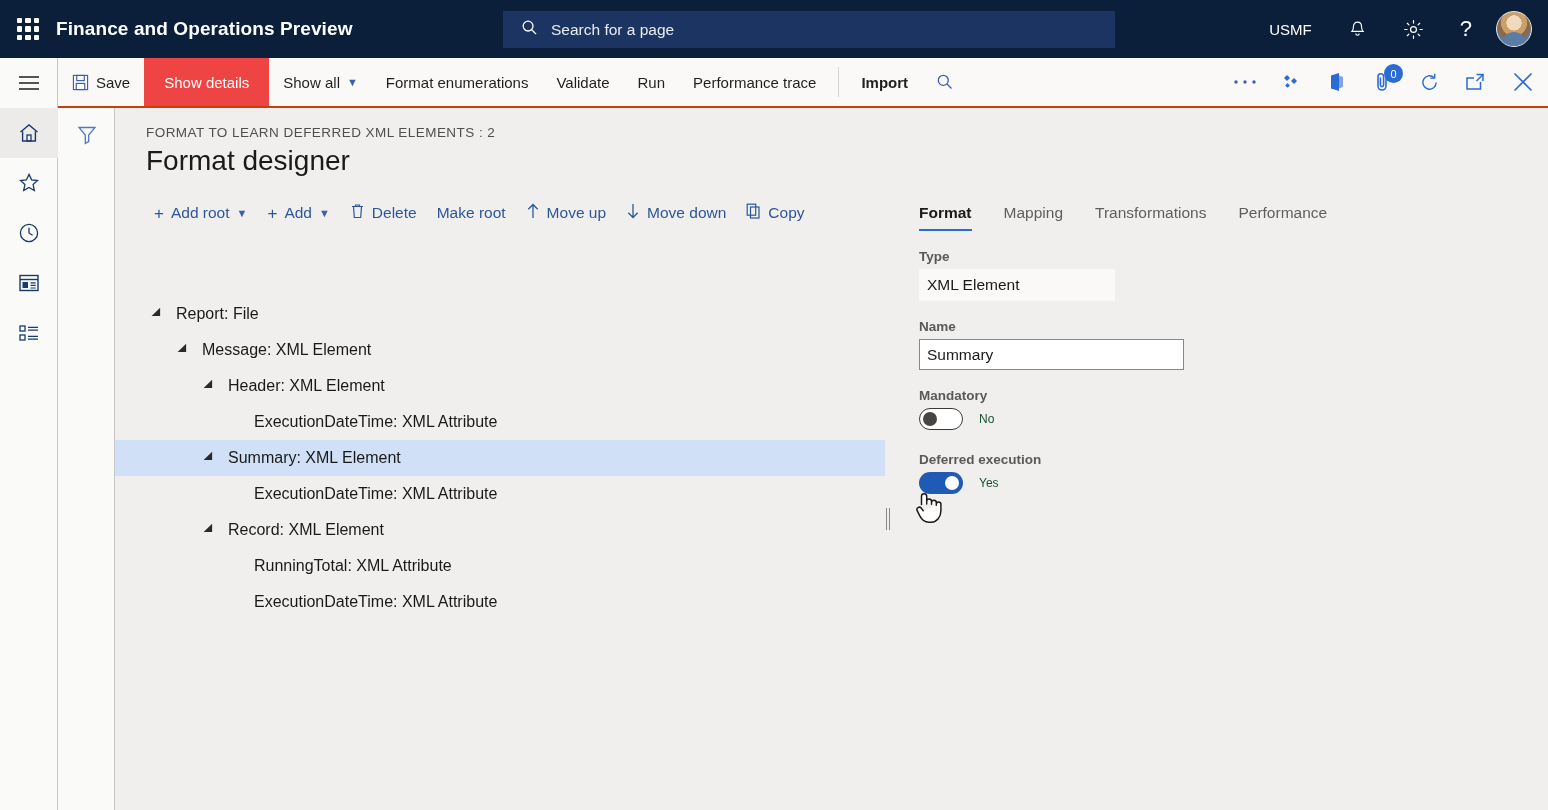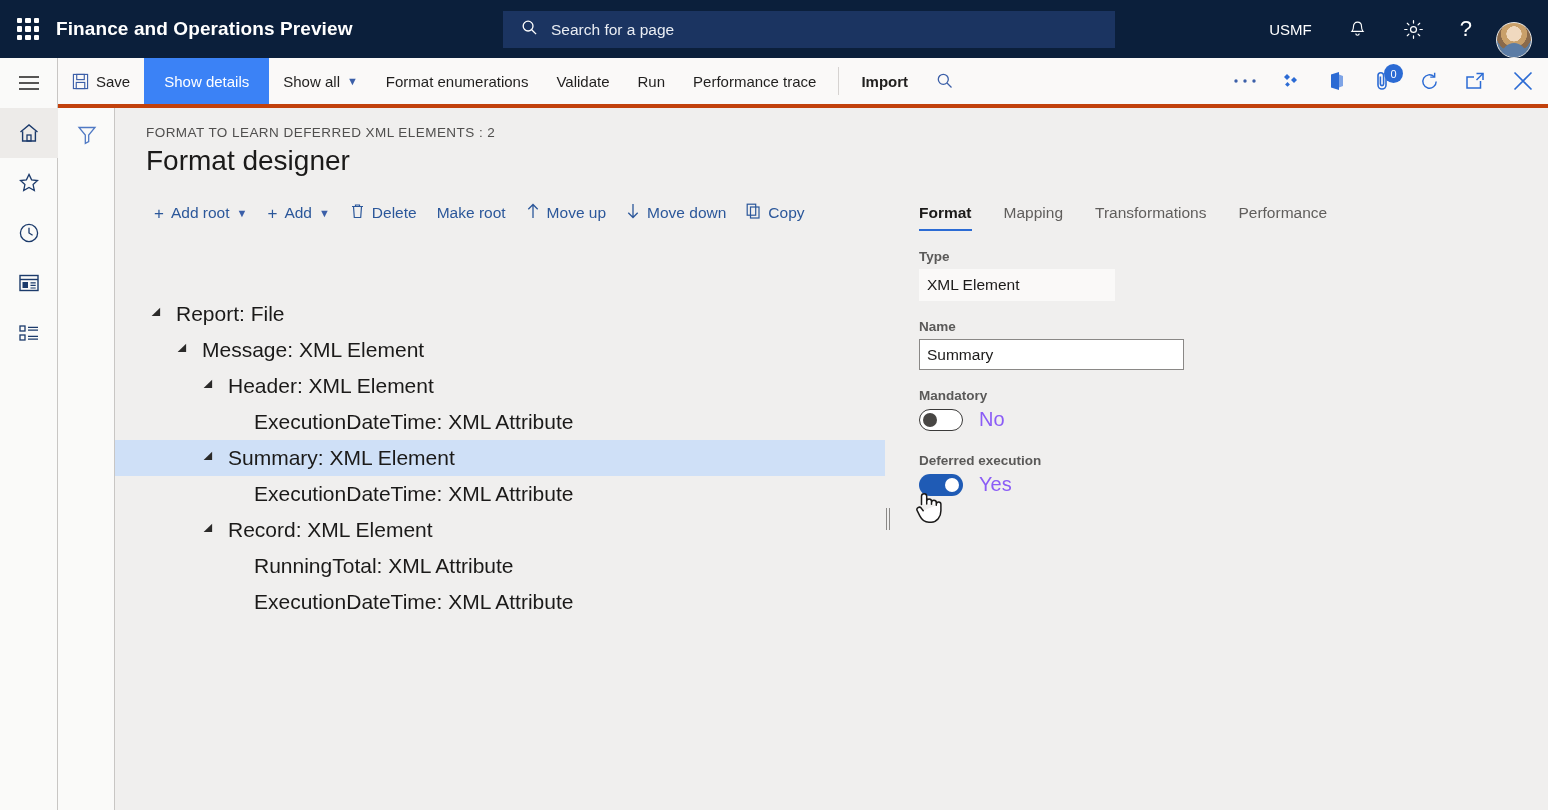--- a/index.html
+++ b/index.html
@@ -32,21 +32,21 @@
   .searchbox {
     position: absolute; left: 503px; top: 11px;
     width: 612px; height: 37px;
     background: #1b3461;
     display: flex; align-items: center; cursor: text;
   }
   .searchbox .mag { margin-left: 18px; margin-right: 13px; flex: none; }
   .searchbox .sph { color: #e9edf3; font-size: 15.5px; }
   .topright {
     position: absolute; right: 0; top: 0; height: 58px;
-    display: flex; align-items: flex-end; gap: 0px;
+    display: flex; align-items: center; gap: 0px;
   }
   .tr-item {
     color: #ffffff; font-size: 15px;
     height: 58px; display: flex; align-items: center; justify-content: center;
     cursor: pointer; padding: 0 18px;
   }
   .avatar {
     width: 36px; height: 36px; border-radius: 50%;
     margin-right: 16px; margin-left: 6px;
     background: radial-gradient(circle at 50% 32%, #f0d9bf 0 26%, #c9a06a 27% 45%, #8a6a4b 46% 62%, #5d7b9c 63% 100%);
@@ -68,29 +68,29 @@
     width: 58px; height: 50px;
     display: flex; align-items: center; justify-content: center;
     cursor: pointer;
   }
   .rail-btn.sel { background: #edebe9; }
 
   
   .toolbar {
     position: absolute; left: 58px; top: 58px;
     width: 1490px; height: 50px;
-    background: #faf9f8; border-bottom: 4px solid #c2410c;
+    background: #faf9f8; border-bottom: 2px solid #c2410c;
     display: flex; align-items: stretch;
   }
   .tb-btn {
     display: flex; align-items: center; gap: 7px;
     padding: 0 14px; font-size: 15px; color: #201f1e;
     cursor: pointer; white-space: nowrap;
   }
-  .tb-btn.active { background: #3b82f6; color: #ffffff; font-weight: normal; padding: 4px 20px; }
+  .tb-btn.active { background: #ef4444; color: #ffffff; font-weight: normal; padding: 4px 20px; }
   .tb-btn.bold { font-weight: bold; }
   .tb-sep { width: 1px; background: #d6d3d1; margin: 9px 8px; }
   .tb-icon-btn {
     display: flex; align-items: center; justify-content: center;
     width: 46px; cursor: pointer; position: relative;
   }
   .tb-spacer { flex: 1; }
   .chev { font-size: 11px; color: #3b5fa8; }
 
   
@@ -124,21 +124,21 @@
     display: flex; align-items: center; gap: 7px;
     color: #2b579a; font-size: 15.5px; padding: 4px 9px;
     cursor: pointer; white-space: nowrap;
   }
   .act .gl { font-size: 17px; line-height: 1; }
 
   
   .tree { position: absolute; left: 0; top: 188px; width: 770px; }
   .trow {
     height: 36px; display: flex; align-items: center;
-    font-size: 21px; color: #1b1a19; cursor: pointer;
+    font-size: 16px; color: #1b1a19; cursor: pointer;
   }
   .trow.sel { background: #cfe0f7; }
   .caret {
     width: 0; height: 0; flex: none;
     border-left: 6px solid #2b2a29; border-top: 6px solid transparent;
     border-bottom: 6px solid transparent;
     transform: rotate(45deg); margin-right: 9px;
   }
   .caret.hidden { visibility: hidden; }
 
@@ -183,21 +183,21 @@
   .toggle.off { background: #ffffff; border: 1px solid #3b3a39; }
   .toggle.off .knob {
     position: absolute; left: 3px; top: 3px;
     width: 14px; height: 14px; border-radius: 50%; background: #484644;
   }
   .toggle.on { background: #1f5bb5; }
   .toggle.on .knob {
     position: absolute; right: 4px; top: 4px;
     width: 14px; height: 14px; border-radius: 50%; background: #ffffff;
   }
-  .togval { font-size: 20px; color: #8b5cf6; text-align: right; }
+  .togval { font-size: 12px; color: #14532d; text-align: right; }
 
   .cursor { position: absolute; left: 912px; top: 488px; pointer-events: none; z-index: 40; }
 
   .badge {
     position: absolute; right: 3px; top: 6px;
     width: 19px; height: 19px; border-radius: 50%;
     background: #2b6bd4; color: #fff; font-size: 11px;
     display: flex; align-items: center; justify-content: center;
   }
 </style>

